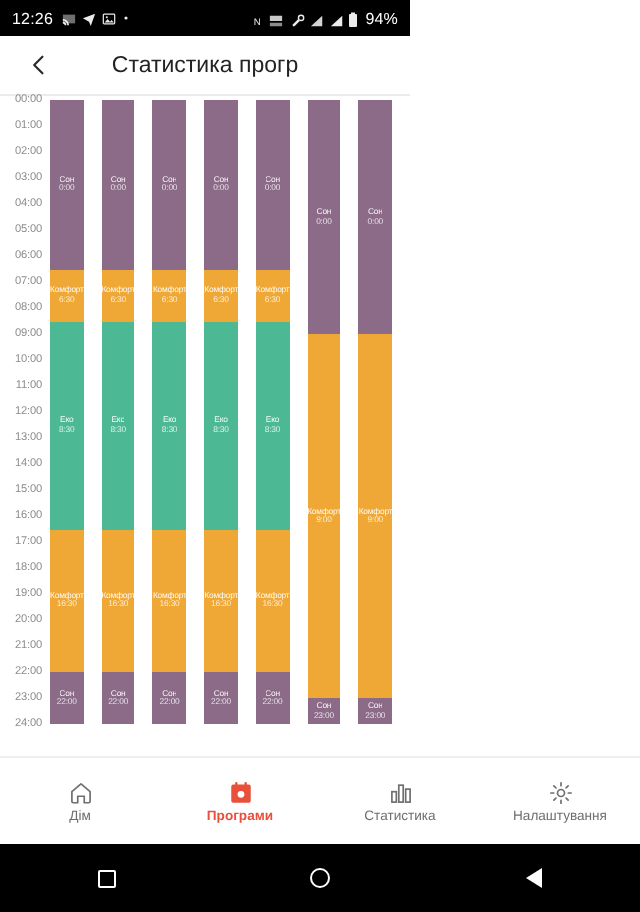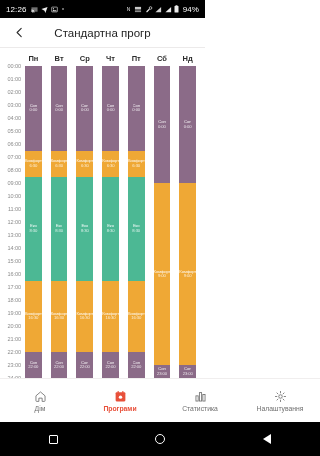--- a/index.html
+++ b/index.html
@@ -12,21 +12,21 @@
 
   
   .statusbar {
     height:18px; background:#000; color:#fff;
     display:flex; align-items:center; padding:0 6px;
     font-size:8px; letter-spacing:.1px;
   }
   .sb-time { margin-right:4px; font-size:8px; }
   .sb-left-icons { display:flex; align-items:center; gap:3px; flex:0 0 auto; }
   .sb-spacer { flex:1 1 auto; }
-  .sb-right-icons { display:flex; align-items:center; gap:2.5px; }
+  .sb-right-icons { display:flex; align-items:flex-end; gap:2.5px; }
   .sb-ico { display:block; opacity:.92; }
   .sb-batt { font-size:8px; margin-left:1px; }
 
   
   .appbar {
     height:30px; background:#fff;
     display:flex; align-items:center;
     border-bottom:1px solid #eceaea;
     position:relative;
   }
@@ -174,33 +174,24 @@
     <span class="sb-batt">94%</span>
   </span>
 </div>
 
 <div class="appbar">
   <div class="back-btn">
     <svg width="11" height="11" viewBox="0 0 16 16">
       <path d="M10.5 2L4.5 8l6 6" fill="none" stroke="#2b2b2b" stroke-width="1.6" stroke-linecap="round" stroke-linejoin="round"></path>
     </svg>
   </div>
-  <div class="appbar-title">Стандартна прогр</div>
+  <div class="appbar-title">Статистика прогр</div>
 </div>
 
 <div class="schedule">
-  <div class="dayrow">
-      <div class="daycell">Пн</div>
-      <div class="daycell">Вт</div>
-      <div class="daycell">Ср</div>
-      <div class="daycell">Чт</div>
-      <div class="daycell">Пт</div>
-      <div class="daycell">Сб</div>
-      <div class="daycell">Нд</div>
-    </div>
   <div class="gridwrap">
     <div class="timecol">
         <div class="timelbl" style="top: 0px;">00:00</div>
         <div class="timelbl" style="top: 13px;">01:00</div>
         <div class="timelbl" style="top: 26px;">02:00</div>
         <div class="timelbl" style="top: 39px;">03:00</div>
         <div class="timelbl" style="top: 52px;">04:00</div>
         <div class="timelbl" style="top: 65px;">05:00</div>
         <div class="timelbl" style="top: 78px;">06:00</div>
         <div class="timelbl" style="top: 91px;">07:00</div>

